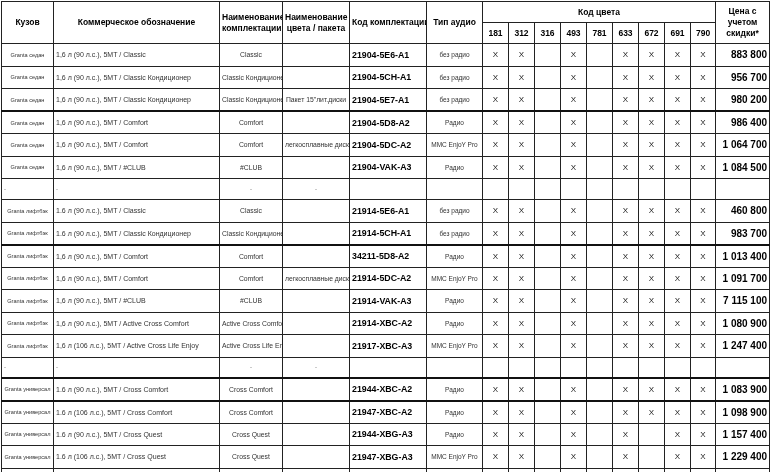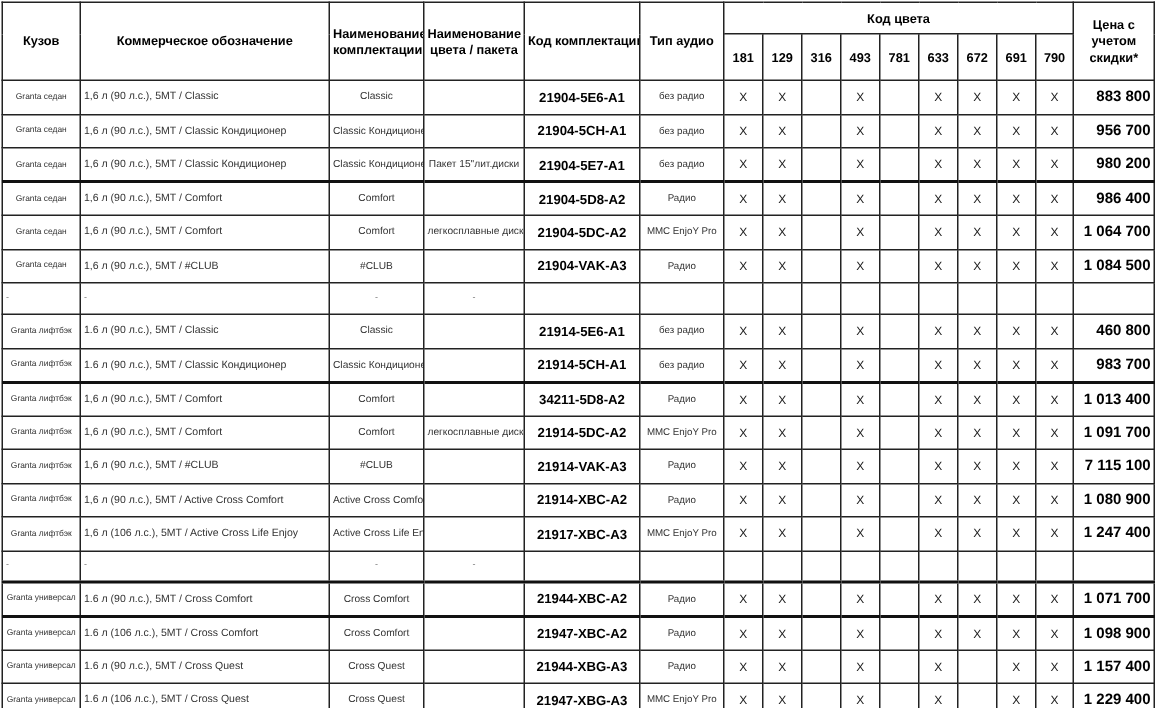--- a/index.html
+++ b/index.html
@@ -1,27 +1,27 @@
 <!DOCTYPE html>
 <html><head>
 <meta charset="utf-8">
 <style>
   html, body { margin:0; padding:0; background:#fff; }
   body { width:770px; height:472px; overflow:hidden; font-family:"Liberation Sans", sans-serif; color:#000; }
   table { border-collapse:collapse; table-layout:fixed; width:768px; margin:1px 0 0 1px; }
   td, th { border:1px solid #222; padding:0 2px; overflow:hidden; white-space:nowrap; height:22.5px; box-sizing:border-box; }
   th { font-weight:bold; font-size:8.5px; text-align:center; line-height:11px; }
   thead tr.h1 th { height:21px; }
-  thead tr.h2 th { height:31px; }
+  thead tr.h2 th { height:21px; }
   td { font-size:6.8px; }
   td.body { font-size:5.6px; text-align:center; color:#333; }
   td.name { font-size:7px; text-align:left; color:#333; }
   td.trim { font-size:6.8px; text-align:center; color:#333; }
   td.opt { font-size:6.8px; text-align:center; color:#333; }
-  td.code { font-size:8.8px; font-weight:bold; text-align:center; }
+  td.code { font-size:8.8px; font-weight:bold; text-align:left; }
   td.audio { font-size:6.5px; text-align:center; color:#333; }
   td.c { font-size:8px; text-align:center; color:#222; }
   td.price { font-size:10px; font-weight:bold; text-align:right; }
   tr.sep td { height:21px; color:#777; font-size:6px; }
   tr.thick td { border-top:2px solid #111; }
 </style>
 </head>
 <body>
 
 <table>
@@ -49,21 +49,21 @@
       <th rowspan="2">Коммерческое обозначение</th>
       <th rowspan="2" style="white-space:normal">Наименование комплектации</th>
       <th rowspan="2" style="white-space:normal">Наименование цвета / пакета</th>
       <th rowspan="2">Код комплектации</th>
       <th rowspan="2">Тип аудио</th>
       <th colspan="9">Код цвета</th>
       <th rowspan="2" style="white-space:normal">Цена с учетом скидки*</th>
     </tr>
     <tr class="h2" id="color-header-row">
         <th>181</th>
-        <th>129</th>
+        <th>312</th>
         <th>316</th>
         <th>493</th>
         <th>781</th>
         <th>633</th>
         <th>672</th>
         <th>691</th>
         <th>790</th>
       </tr>
   </thead>
   <tbody id="tbody">
@@ -346,21 +346,21 @@
         <td class="audio">Радио</td>
         <td class="c">X</td>
         <td class="c">X</td>
         <td class="c"></td>
         <td class="c">X</td>
         <td class="c"></td>
         <td class="c">X</td>
         <td class="c">X</td>
         <td class="c">X</td>
         <td class="c">X</td>
-        <td class="price">1 071 700</td>
+        <td class="price">1 083 900</td>
       </tr>
       <tr class="thick">
         <td class="body">Granta универсал</td>
         <td class="name">1.6 л (106 л.с.), 5MT / Cross Comfort</td>
         <td class="trim">Cross Comfort</td>
         <td class="opt"></td>
         <td class="code">21947-XBC-A2</td>
         <td class="audio">Радио</td>
         <td class="c">X</td>
         <td class="c">X</td>

